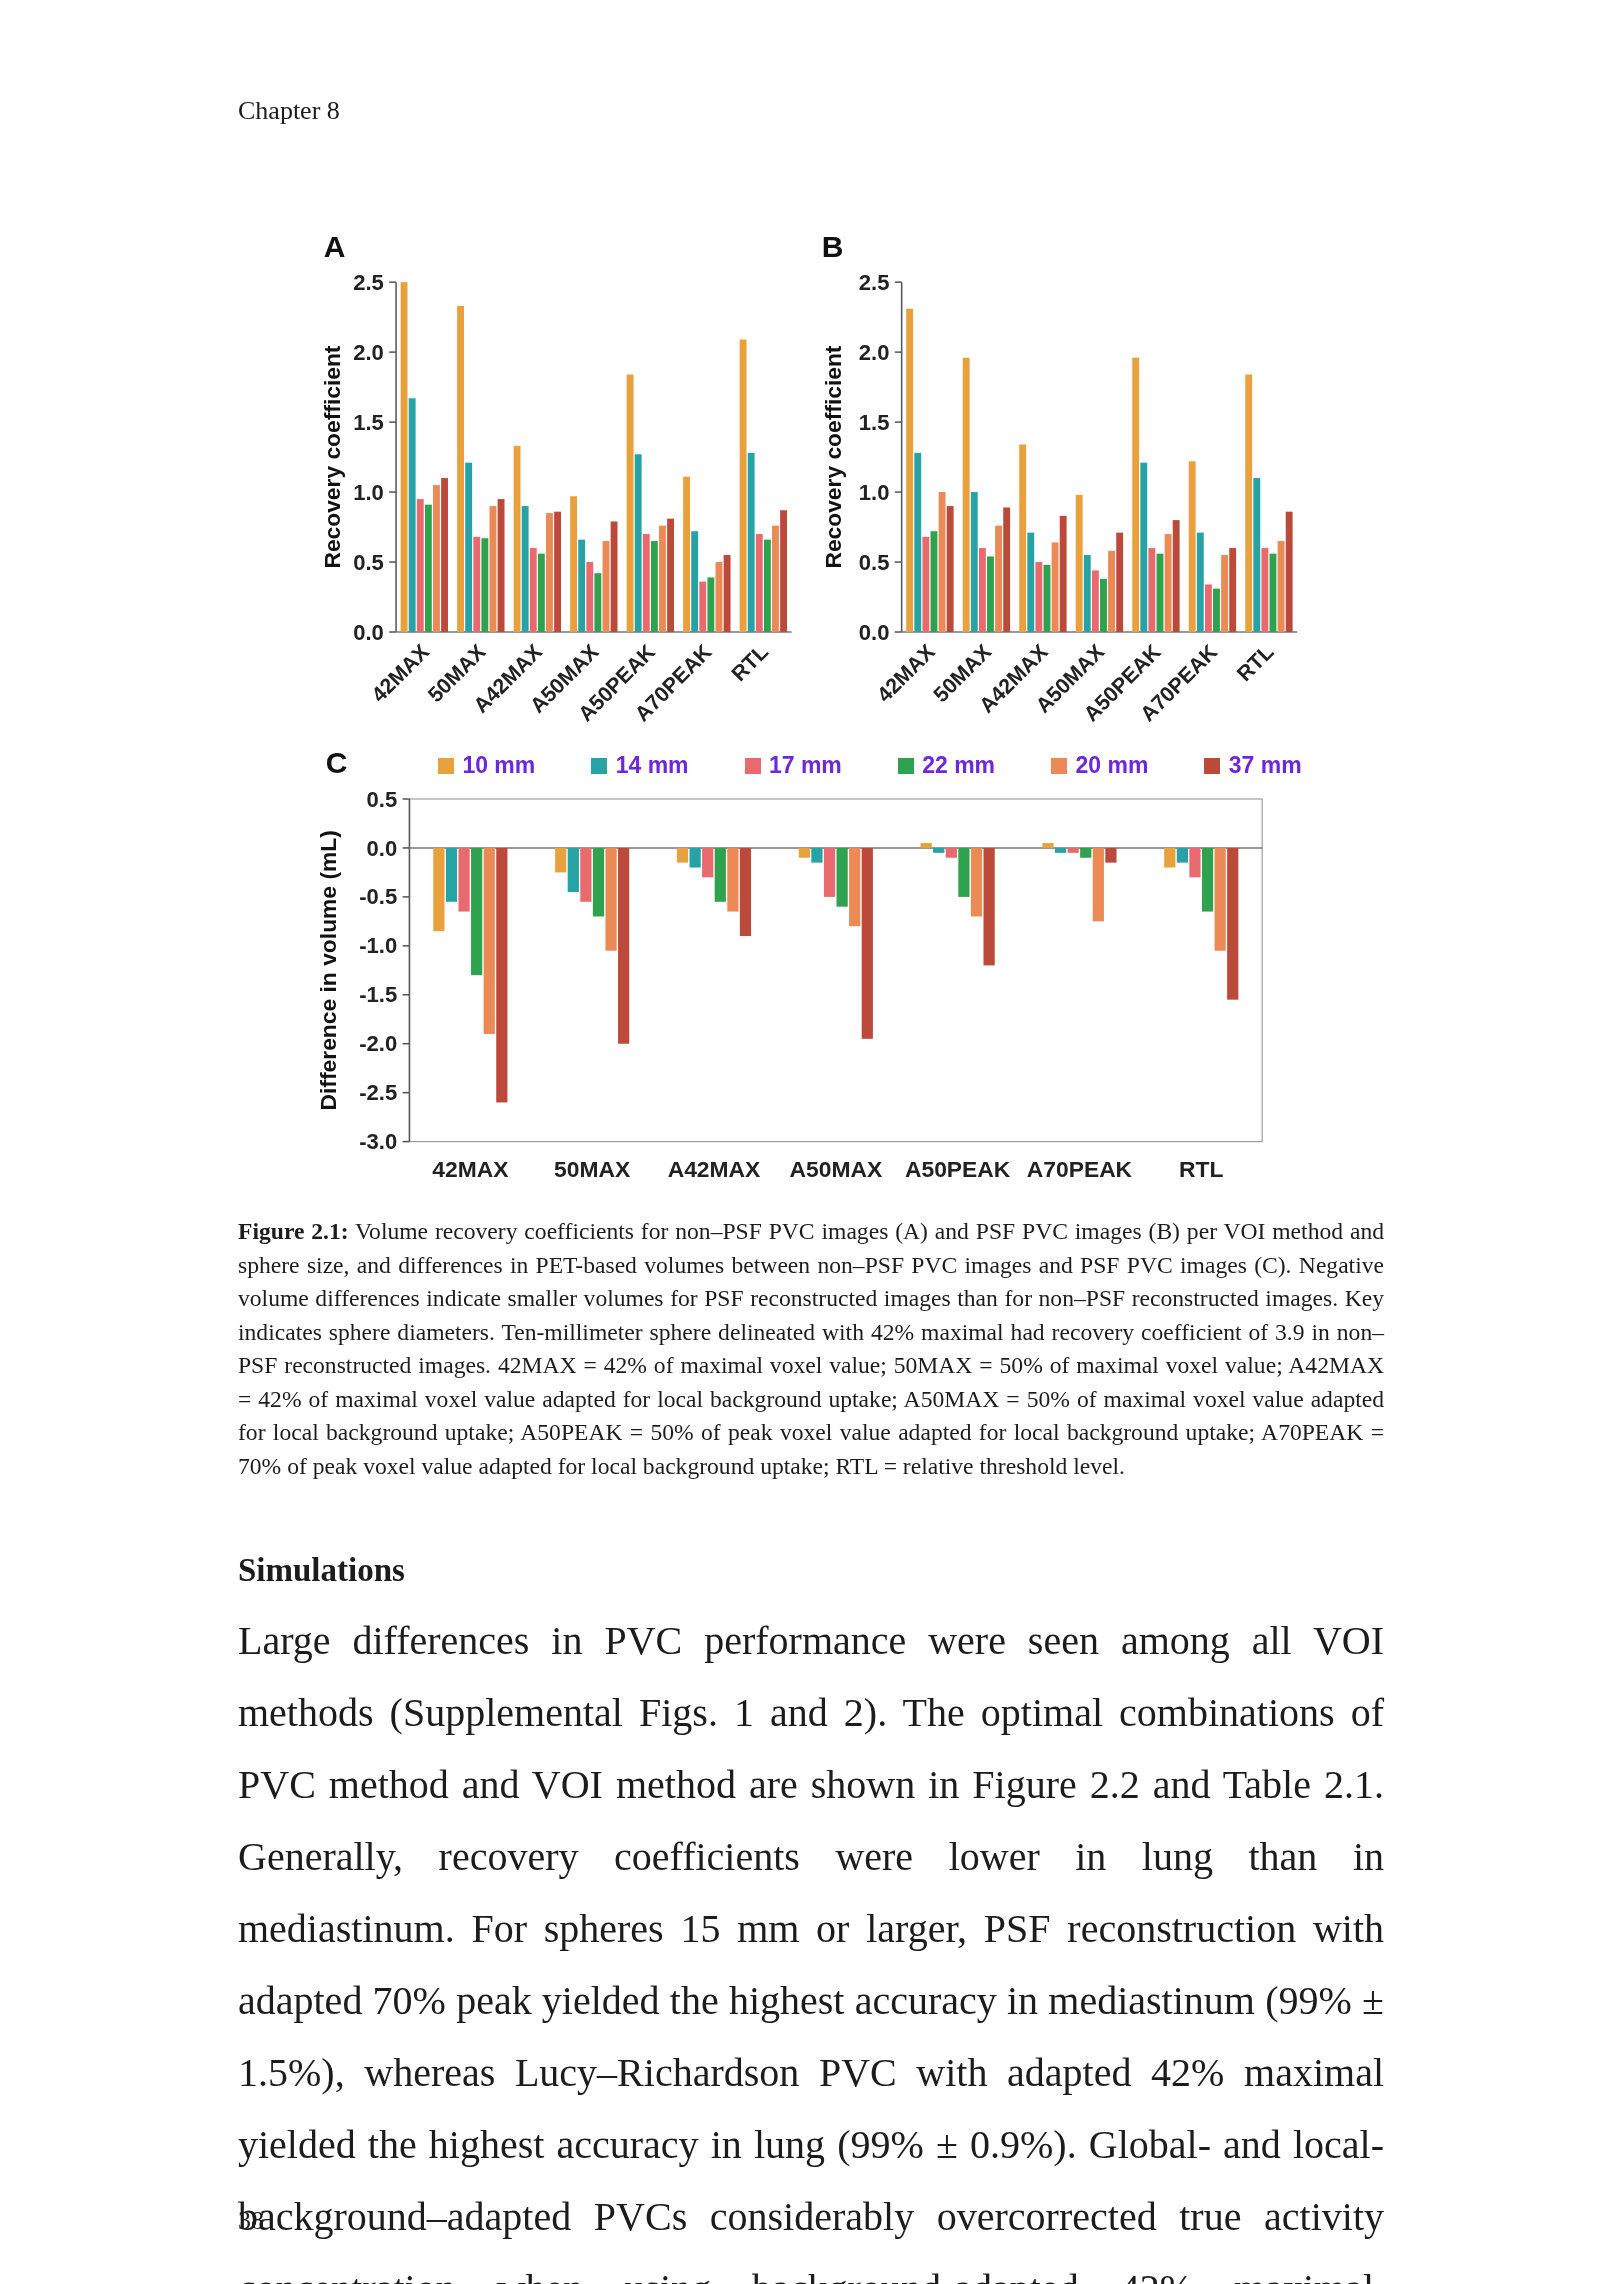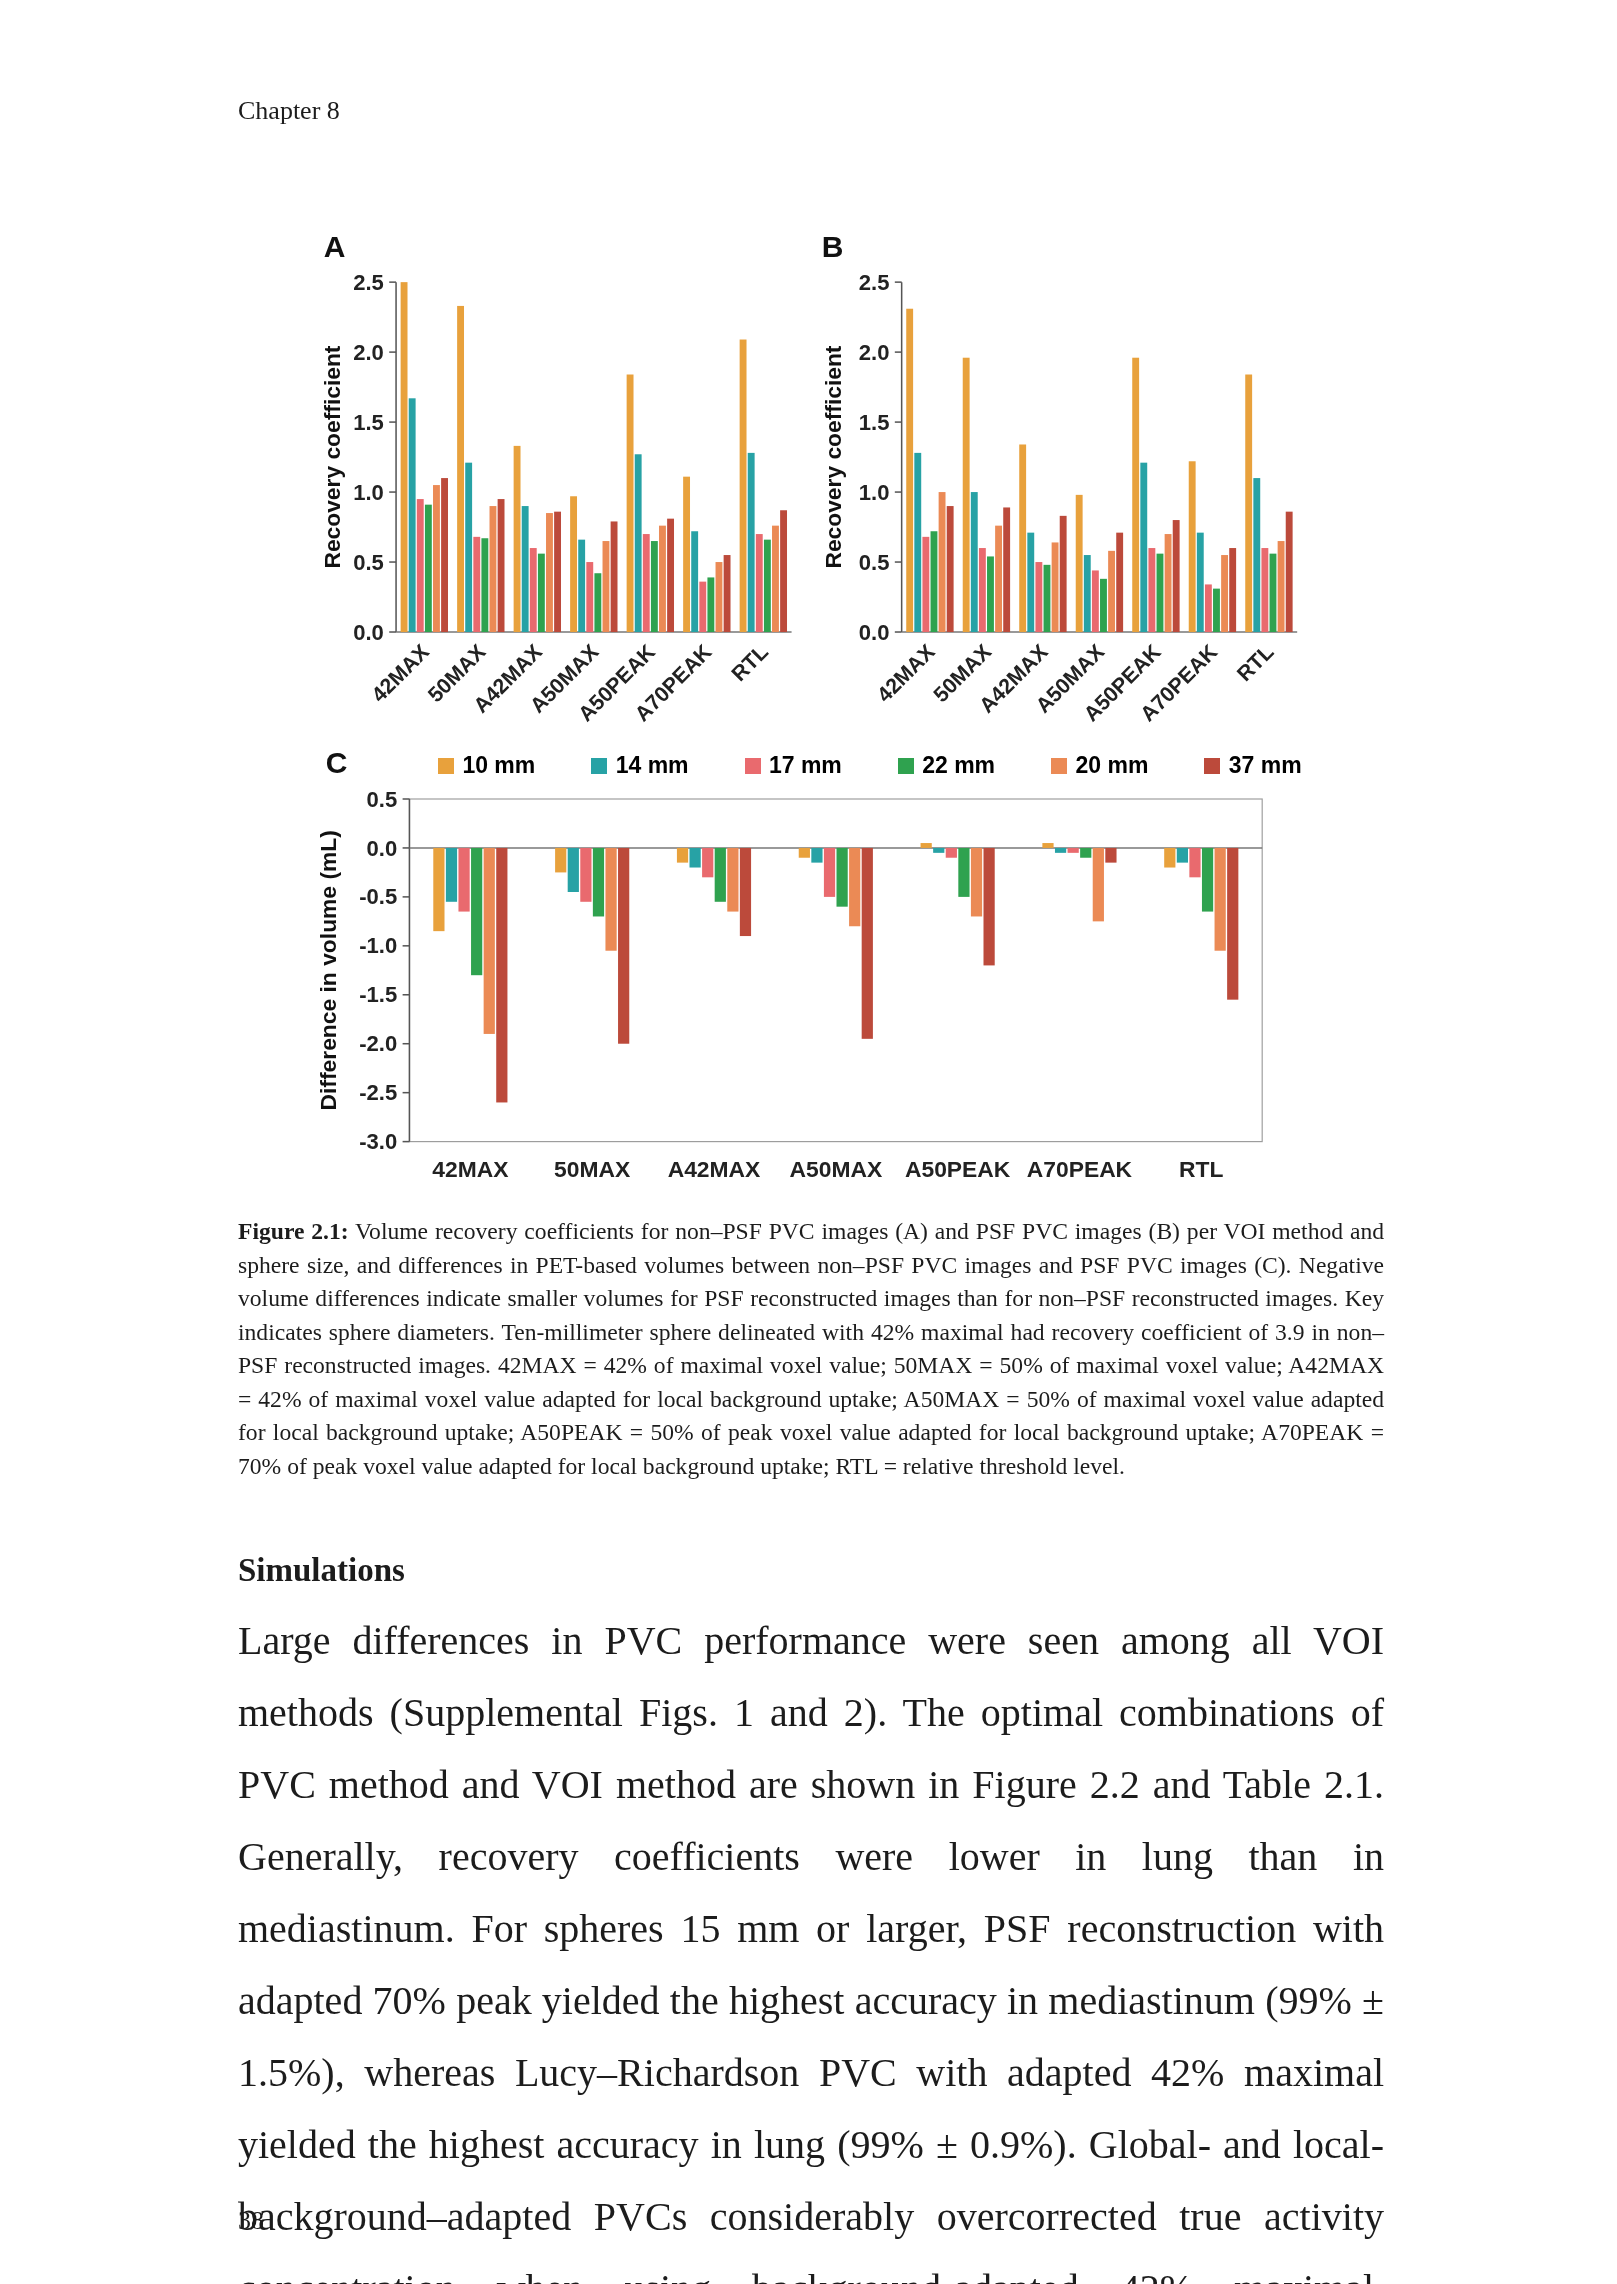--- a/index.html
+++ b/index.html
@@ -24,21 +24,21 @@
     position: absolute;
     font-family: "Liberation Sans", sans-serif;
     font-weight: bold; font-size: 30px; color: #111;
   }
   .panel-label-ab { left: 3.8px; top: 9px; }
   .panel-label-c { left: 13.7px; top: 27px; }
   .legend {
     position: absolute; left: 126px; top: 33px;
     display: flex; gap: 56px; align-items: center;
     font-family: "Liberation Sans", sans-serif;
-    font-size: 23px; font-weight: 600; color: #000000;
+    font-size: 23px; font-weight: 600; color: #6d28d9;
   }
   .legend-item { display: flex; align-items: center; }
   .legend-swatch {
     display: inline-block; width: 16px; height: 16px;
     margin-right: 8.4px;
   }
   .chart-c svg { position: absolute; left: 0; top: 0; }
   .chart-a svg, .chart-b svg { position: absolute; left: 0; top: 0; }
   .caption {
     position: absolute; left: 238px; top: 1215px; width: 1146px;

